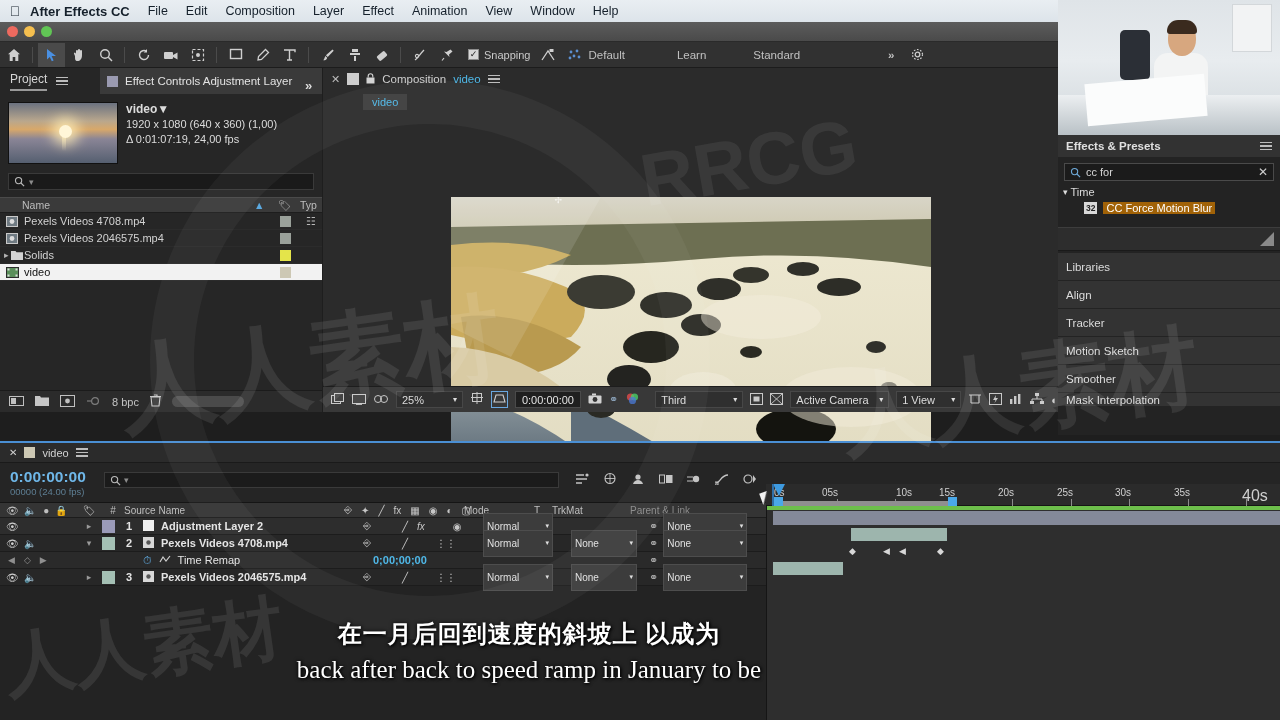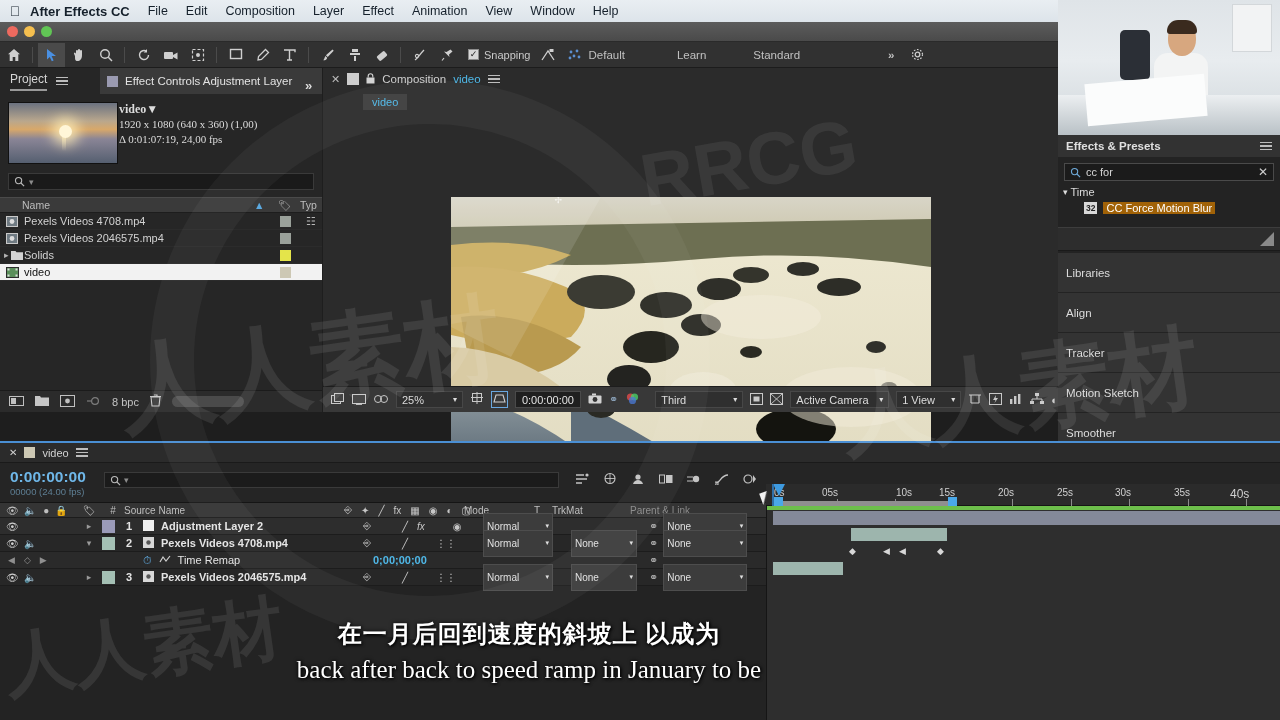--- a/index.html
+++ b/index.html
@@ -48,21 +48,21 @@
   .projhdr { display:flex; align-items:center; height:26px; padding-left:10px; gap:9px;}
   .projhdr .lbl { color:#d6d6d6; font-size:12px; }
   .projhdr .ul { border-bottom:2px solid #9a9a9a; padding-bottom:3px; }
   .hmb { display:inline-block; width:12px; }
   .hmb i { display:block; height:1.5px; background:#bdbdbd; margin:2px 0; }
   .ecTab { position:absolute; left:100px; top:68px; width:222px; height:26px;
     background:#3a3a3a; display:flex; align-items:center; gap:7px; padding-left:7px;
     color:#e2e2e2; font-size:11.5px; }
   .ecTab .sq { width:11px; height:11px; background:#9a9ab0; }
 
-  .projinfo { display:flex; gap:1px; padding:8px 8px 0 8px;font-family:Liberation Serif, serif; }
+  .projinfo { display:flex; gap:8px; padding:8px 8px 0 8px; }
   .thumb { width:110px; height:62px; border:1px solid #111;
     background:linear-gradient(180deg,#6b7280 0%,#b9a78d 30%,#d8a86a 44%,#8a8596 60%,#555f70 100%);
     position:relative; overflow:hidden; }
   .thumb .sun { position:absolute; left:46%; top:36%; width:13px; height:13px; border-radius:50%;
     background:#fff6d8; box-shadow:0 0 13px 7px rgba(255,236,180,.85); }
   .thumb .ray { position:absolute; left:49%; top:44%; width:4px; height:22px;
     background:linear-gradient(180deg,rgba(255,240,200,.95),rgba(255,230,170,0)); }
   .meta { color:#dcdcdc; font-size:11px; line-height:15px; }
   .meta .n { font-weight:bold; font-size:12px; }
 
@@ -112,21 +112,21 @@
     display:flex; align-items:center; padding:0 5px; gap:5px; color:#d6d6d6; font-size:11px;}
   .epSearch .clr { margin-left:auto; color:#cfcfcf; font-size:12px; }
   .epGroup { margin-top:5px; color:#dcdcdc; font-size:11px; padding-left:5px;
     display:flex; align-items:center; gap:3px;}
   .epItem { display:flex; align-items:center; gap:6px; padding-left:26px; margin-top:4px; }
   .epItem .badge { background:#d8d8d8; color:#222; font-size:8.5px; font-weight:bold;
     padding:1px 2px; }
   .epItem .nm { background:#a16207; color:#fff; font-size:11px; padding:0 3px; }
   .epFoot { position:absolute; left:0; top:92px; width:222px; height:24px; background:#2d2d2d;
     border-top:1px solid #3d3d3d; border-bottom:1px solid #1a1a1a;}
-  .stackItem { height:40px; display:flex; align-items:center; padding-left:8px;
+  .stackItem { height:28px; display:flex; align-items:center; padding-left:8px;
     color:#dcdcdc; font-size:11.5px; background:#333; border-bottom:1px solid #232323;}
 
   
   #timeline { position:absolute; left:0; top:441px; width:1280px; height:279px; background:#232323;
     border-top:2px solid #4a8fd4;}
   .tlTab { height:20px; background:#2b2b2b; display:flex; align-items:center; gap:7px;
     padding-left:9px; color:#d2d2d2; font-size:11px; border-bottom:1px solid #1a1a1a;}
   .tlTab .sq { width:11px; height:11px; background:#cdc8b4; }
   .tlHead { position:relative; height:40px; background:#252525; border-bottom:1px solid #151515;}
   .tc { position:absolute; left:10px; top:5px; color:#6fb7e8; font-size:15.5px; font-weight:bold;}
@@ -747,21 +747,21 @@
 
     <div style="position:absolute;left:766px;top:41px;width:514px;height:22px;background:#2b2b2b;border-bottom:1px solid #151515">
       <span style="position:absolute;left:8px;top:3px;color:#d0d0d0;font-size:10px">0s</span>
       <span style="position:absolute;left:56px;top:3px;color:#d0d0d0;font-size:10px">05s</span>
       <span style="position:absolute;left:130px;top:3px;color:#d0d0d0;font-size:10px">10s</span>
       <span style="position:absolute;left:173px;top:3px;color:#d0d0d0;font-size:10px">15s</span>
       <span style="position:absolute;left:232px;top:3px;color:#d0d0d0;font-size:10px">20s</span>
       <span style="position:absolute;left:291px;top:3px;color:#d0d0d0;font-size:10px">25s</span>
       <span style="position:absolute;left:349px;top:3px;color:#d0d0d0;font-size:10px">30s</span>
       <span style="position:absolute;left:408px;top:3px;color:#d0d0d0;font-size:10px">35s</span>
-      <span style="position:absolute;left:464px;top:3px;color:#d0d0d0;font-size:12px">40s</span>
+      <span style="position:absolute;left:476px;top:3px;color:#d0d0d0;font-size:16px">40s</span>
       <div style="position:absolute;left:12px;top:15px;width:1px;height:7px;background:#8c8c8c"></div>
       <div style="position:absolute;left:71px;top:15px;width:1px;height:7px;background:#8c8c8c"></div>
       <div style="position:absolute;left:129px;top:15px;width:1px;height:7px;background:#8c8c8c"></div>
       <div style="position:absolute;left:188px;top:15px;width:1px;height:7px;background:#8c8c8c"></div>
       <div style="position:absolute;left:246px;top:15px;width:1px;height:7px;background:#8c8c8c"></div>
       <div style="position:absolute;left:305px;top:15px;width:1px;height:7px;background:#8c8c8c"></div>
       <div style="position:absolute;left:363px;top:15px;width:1px;height:7px;background:#8c8c8c"></div>
       <div style="position:absolute;left:422px;top:15px;width:1px;height:7px;background:#8c8c8c"></div>
       <div style="position:absolute;left:480px;top:15px;width:1px;height:7px;background:#8c8c8c"></div>
 

